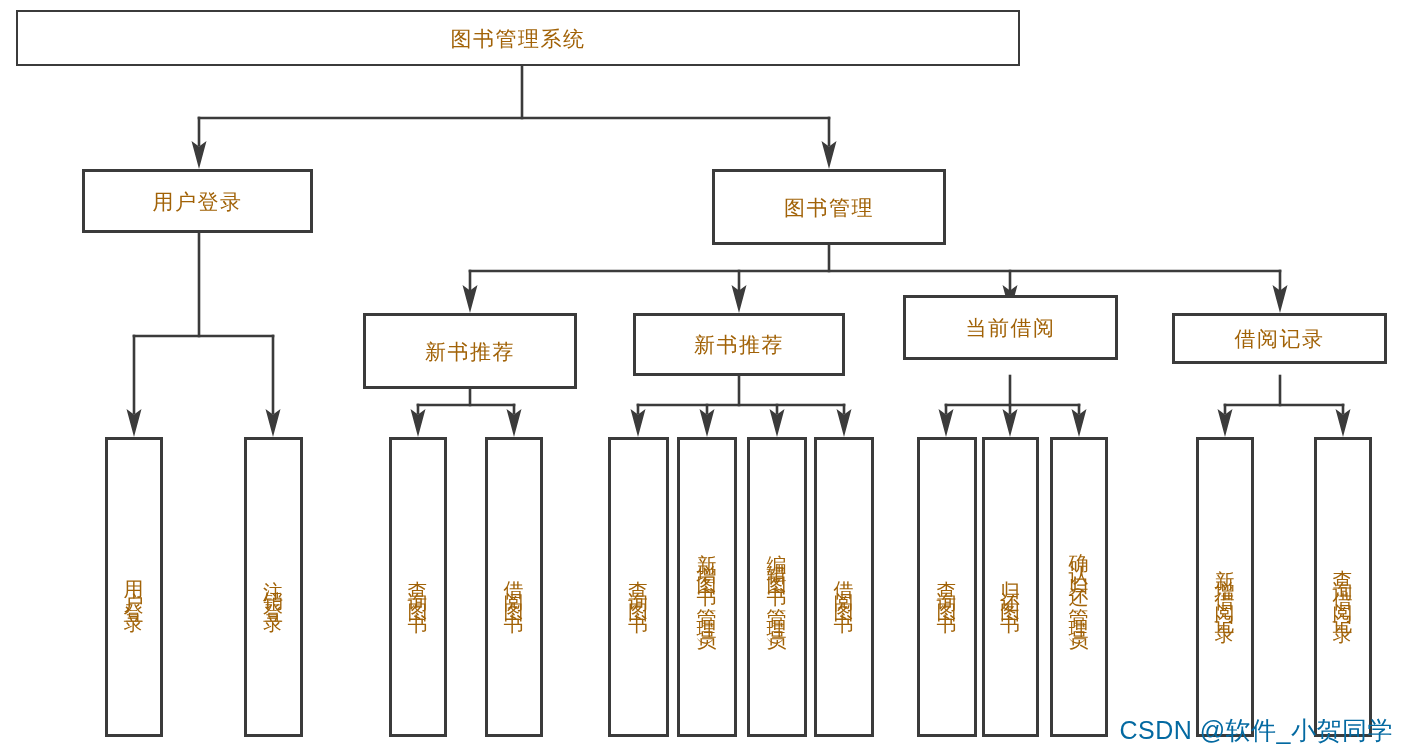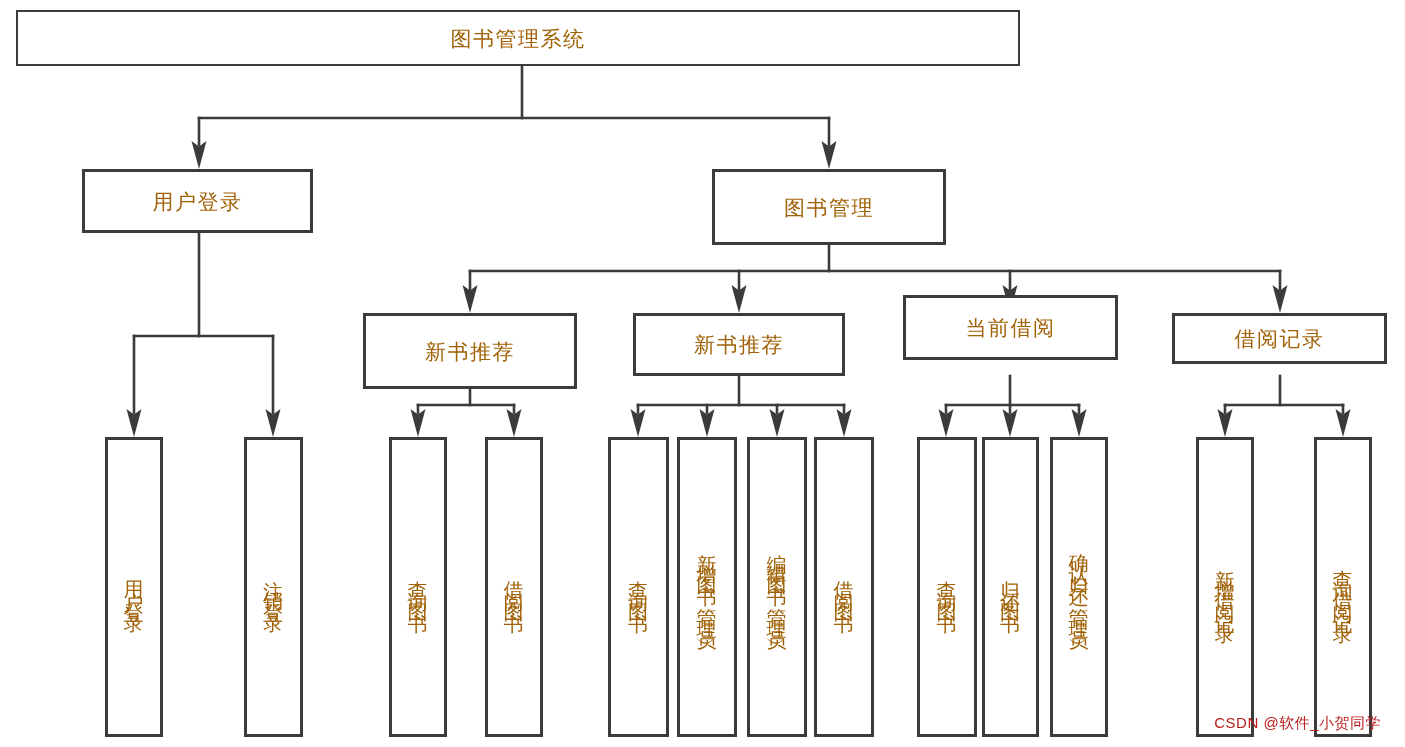--- a/index.html
+++ b/index.html
@@ -32,24 +32,24 @@
   .v .label{
     writing-mode:vertical-rl;
     text-orientation:mixed;
     font-size:20px;
     line-height:1;
     letter-spacing:11px;
     white-space:nowrap;
   }
   .watermark{
     position:absolute;
-    right:24px;
+    right:12px;
     top:714px;
-    font-size:15px;
-    color:#b91c1c;
+    font-size:25px;
+    color:#0369a1;
     letter-spacing:0.5px;
     white-space:nowrap;
   }
 </style>
 </head>
 <body>
 
 <div id="stage">
 
   <svg id="wires" width="1405" height="747" viewBox="0 0 1405 747">

